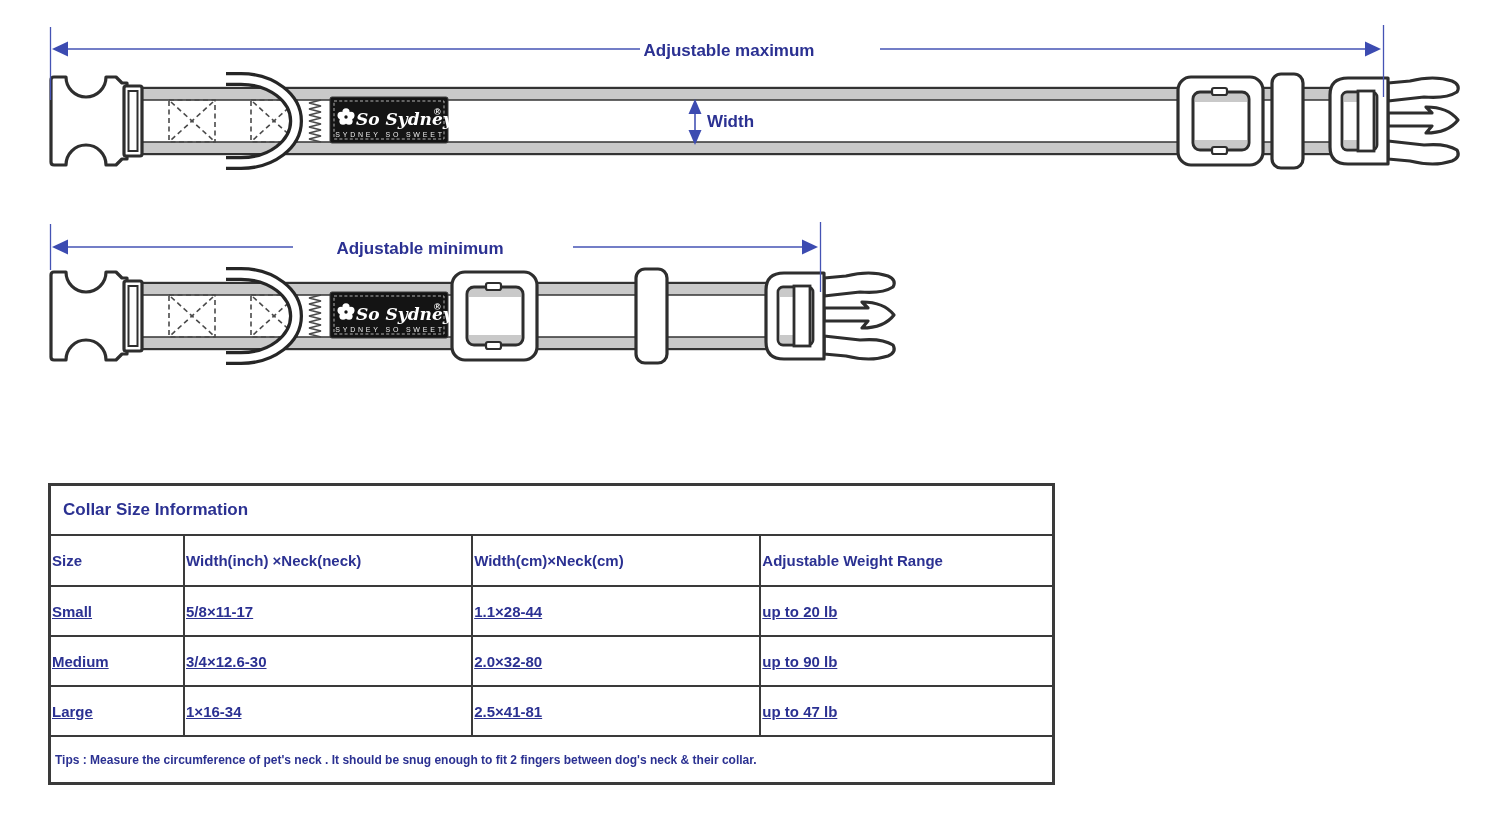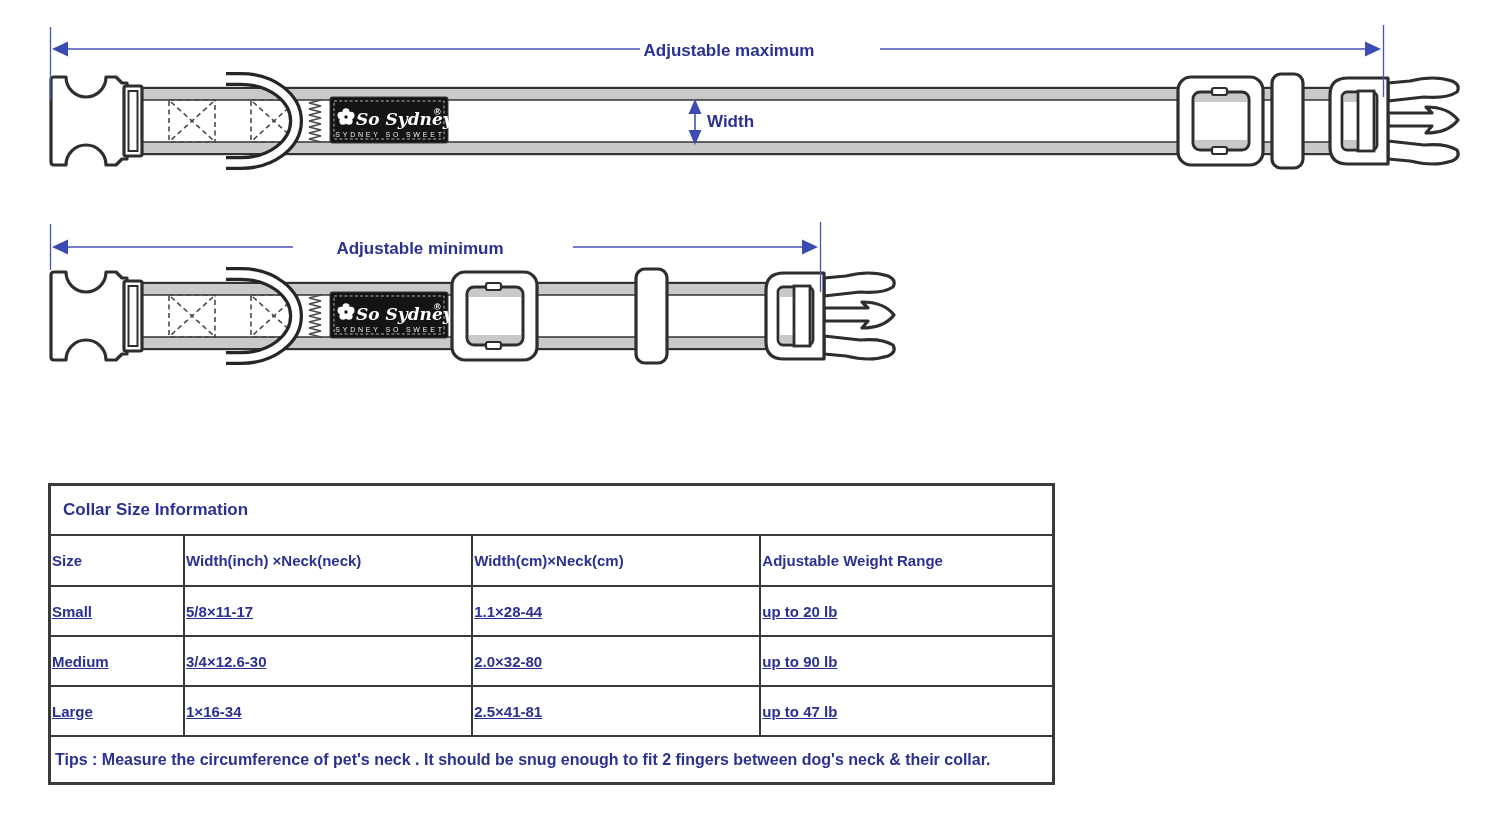--- a/index.html
+++ b/index.html
@@ -27,21 +27,21 @@
   
   .size-table-wrap{position:absolute;left:48px;top:483px;width:1007px;}
   .size-table{
     width:100%;border-collapse:collapse;table-layout:fixed;
     color:#2b3192;font-weight:bold;border:3px solid #3a3a3a;
   }
   .size-table td{border:2px solid #3a3a3a;font-size:15px;vertical-align:middle;}
   .title-row td{height:46px;text-align:left;padding-left:12px;font-size:17px;}
   .head-row td{height:47px;}
   .data-row td{height:46px;text-decoration:underline;}
-  .tips-row td{height:43px;text-align:left;padding-left:4px;font-size:16px;margin-left:32px;}
+  .tips-row td{height:43px;text-align:left;padding-left:4px;font-size:12px;margin-left:32px;}
 </style>
 </head>
 <body>
 
 <svg id="diagram" width="1500" height="460" viewBox="0 0 1500 460">
   <defs>
 
     <g id="left-assembly">
       <g>
         <rect class="stitch" x="169" y="-21" width="46" height="42"></rect>

